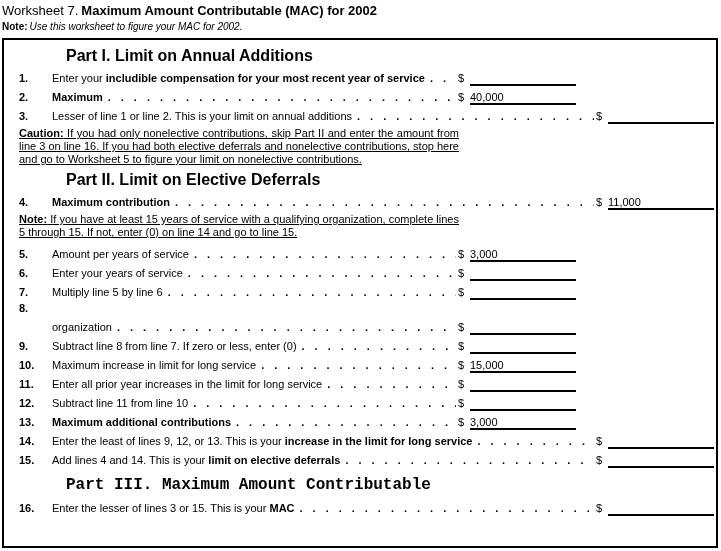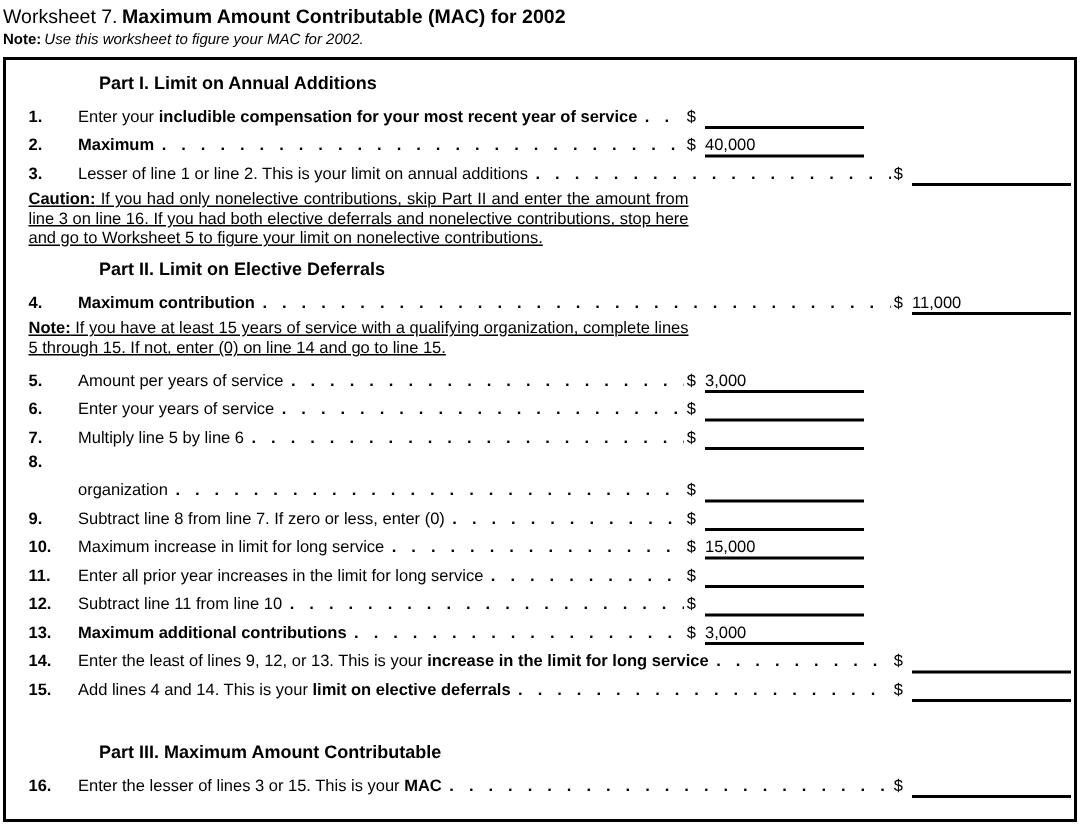--- a/index.html
+++ b/index.html
@@ -15,22 +15,22 @@
 
   .doc-note { font-size:10px; margin:3px 0 0 2px; line-height:12px; }
   .doc-note b { font-weight:bold; }
   .doc-note i { font-style:italic; margin-left:2px; }
 
   .box {
     margin:5px 0 0 2px; width:716px; height:510px;
     border:2px solid #000; padding-top:8px; overflow:hidden;
   }
 
-  .heading { font-size:12px; font-weight:bold; line-height:13px; margin:1px 0 8px 62px; }
-  [data-name^="section-heading-part-iii"] { margin-top:27px; }
+  .heading { font-size:16px; font-weight:bold; line-height:13px; margin:1px 0 8px 62px; }
+  [data-name^="section-heading-part-iii"] { margin-top:11px;font-family:Liberation Mono, monospace; }
 
   .row {
     display:flex; align-items:flex-end;
     font-size:11px; line-height:13px;
     height:16px; margin-bottom:3px; padding:0 2px 0 15px;
   }
   .row.cont-first { height:13px; margin-bottom:3px; }
   .num { flex:none; width:33px; font-weight:bold; padding-bottom:1px; }
   .txt { flex:none; white-space:nowrap; padding-bottom:1px; }
   .txt b { font-weight:bold; }

